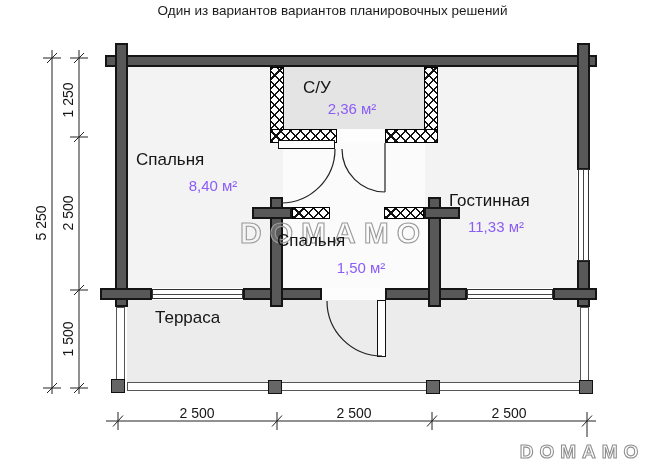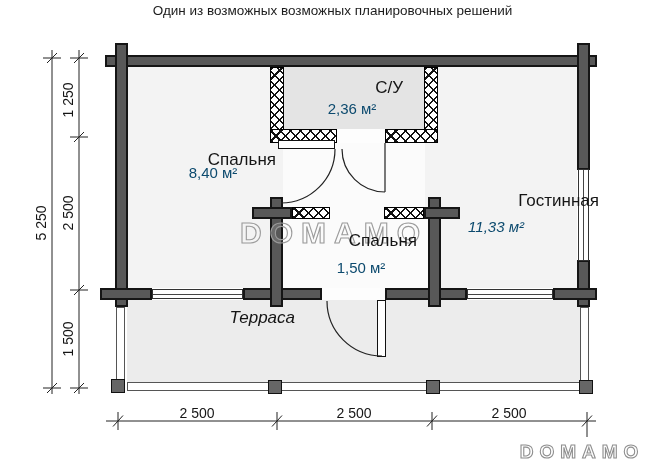--- a/index.html
+++ b/index.html
@@ -32,36 +32,36 @@
            border:1px solid #333; box-sizing:border-box; z-index:15; }
   .win-v { background:#fff linear-gradient(90deg,#444,#444) no-repeat center/1px 100%;
            border:1px solid #333; box-sizing:border-box; z-index:15; }
   .rail  { background:#fff; border:1px solid #555; box-sizing:border-box; z-index:14; }
   .post  { background:#666; border:1.5px solid #111; box-sizing:border-box; z-index:16; }
   .leaf  { background:#fff; border:1.3px solid #111; box-sizing:border-box; z-index:18; }
 
   svg.overlay { left:0; top:0; z-index:30; }
 
   
-  .room-name { font-size:17px; color:#151515; text-align:right; z-index:55; }
-  .room-area { font-size:15px; color:#0c4a6e; text-align:center; z-index:55; }
+  .room-name { font-size:17px; color:#151515; text-align:left; z-index:55; }
+  .room-area { font-size:15px; color:#8b5cf6; text-align:center; z-index:55; }
   .dim       { font-size:14px; color:#151515; text-align:center; z-index:55; }
   .dim-rot   { transform:rotate(-90deg); transform-origin:center; }
 
   .wm { color:rgba(255,255,255,0.12); -webkit-text-stroke:1.1px #9b9b9b;
         font-weight:bold; text-align:center; z-index:45; }
   .wm-center { font-size:30px; letter-spacing:8px; }
   .wm-corner { font-size:19px; letter-spacing:6px; -webkit-text-stroke:1.1px #8f8f8f; }
 </style>
 </head>
 <body>
 
 <div class="stage">
 
-  <div class="abs title">Один из возможных возможных планировочных решений</div>
+  <div class="abs title">Один из вариантов вариантов планировочных решений</div>
 
   <div class="abs floor fill-main" style="left:128px;top:67px;width:449px;height:221px;"></div>
   <div class="abs floor fill-su" style="left:284px;top:67px;width:140px;height:62px;"></div>
   <div class="abs floor fill-hall" style="left:283px;top:143px;width:142px;height:76px;"></div>
   <div class="abs floor fill-hall" style="left:283px;top:219px;width:145px;height:69px;"></div>
   <div class="abs floor fill-gap" style="left:337px;top:129px;width:48px;height:14px;z-index:11;"></div>
   <div class="abs floor fill-gap" style="left:322px;top:288px;width:63px;height:12px;z-index:11;"></div>
   <div class="abs floor fill-terrace" style="left:127px;top:300px;width:456px;height:83px;"></div>
 
   <div class="abs wall" style="left:105px;top:55px;width:492px;height:12px;"></div>
@@ -123,28 +123,28 @@
       <path d="M52,50 L52,394"></path>
       <path d="M47,63 L57,53 M43,58 L61,58
                M47,393 L57,383 M43,388 L61,388"></path>
     </g>
   </svg>
 
   <div class="abs wm wm-center" style="left:240px;top:216px;width:180px;">DOMAMO</div>
   <div class="abs wm wm-corner" style="left:512px;top:441px;width:140px;">DOMAMO</div>
 
   <div class="abs room-name" style="left:136px;top:150px;width:140px;">Спальня</div>
-  <div class="abs room-area" style="left:153px;top:164px;width:120px;">8,40 м²</div>
+  <div class="abs room-area" style="left:153px;top:177px;width:120px;">8,40 м²</div>
   <div class="abs room-name" style="left:303px;top:78px;width:100px;">С/У</div>
   <div class="abs room-area" style="left:302px;top:100px;width:100px;">2,36 м²</div>
   <div class="abs room-name" style="left:449px;top:191px;width:150px;">Гостинная</div>
-  <div class="abs room-area" style="left:436px;top:218px;width:120px;font-style:italic;">11,33 м²</div>
+  <div class="abs room-area" style="left:436px;top:218px;width:120px;">11,33 м²</div>
   <div class="abs room-name" style="left:277px;top:231px;width:140px;">Спальня</div>
   <div class="abs room-area" style="left:301px;top:259px;width:120px;">1,50 м²</div>
-  <div class="abs room-name" style="left:155px;top:308px;width:140px;font-style:italic;">Терраса</div>
+  <div class="abs room-name" style="left:155px;top:308px;width:140px;">Терраса</div>
 
   <div class="abs dim" style="left:157px;top:405px;width:80px;">2 500</div>
   <div class="abs dim" style="left:314px;top:405px;width:80px;">2 500</div>
   <div class="abs dim" style="left:469px;top:405px;width:80px;">2 500</div>
   <div class="abs dim dim-rot" style="left:28px;top:92px;width:80px;">1 250</div>
   <div class="abs dim dim-rot" style="left:28px;top:205px;width:80px;">2 500</div>
   <div class="abs dim dim-rot" style="left:28px;top:331px;width:80px;">1 500</div>
   <div class="abs dim dim-rot" style="left:1px;top:215px;width:80px;">5 250</div>
 
 </div>

